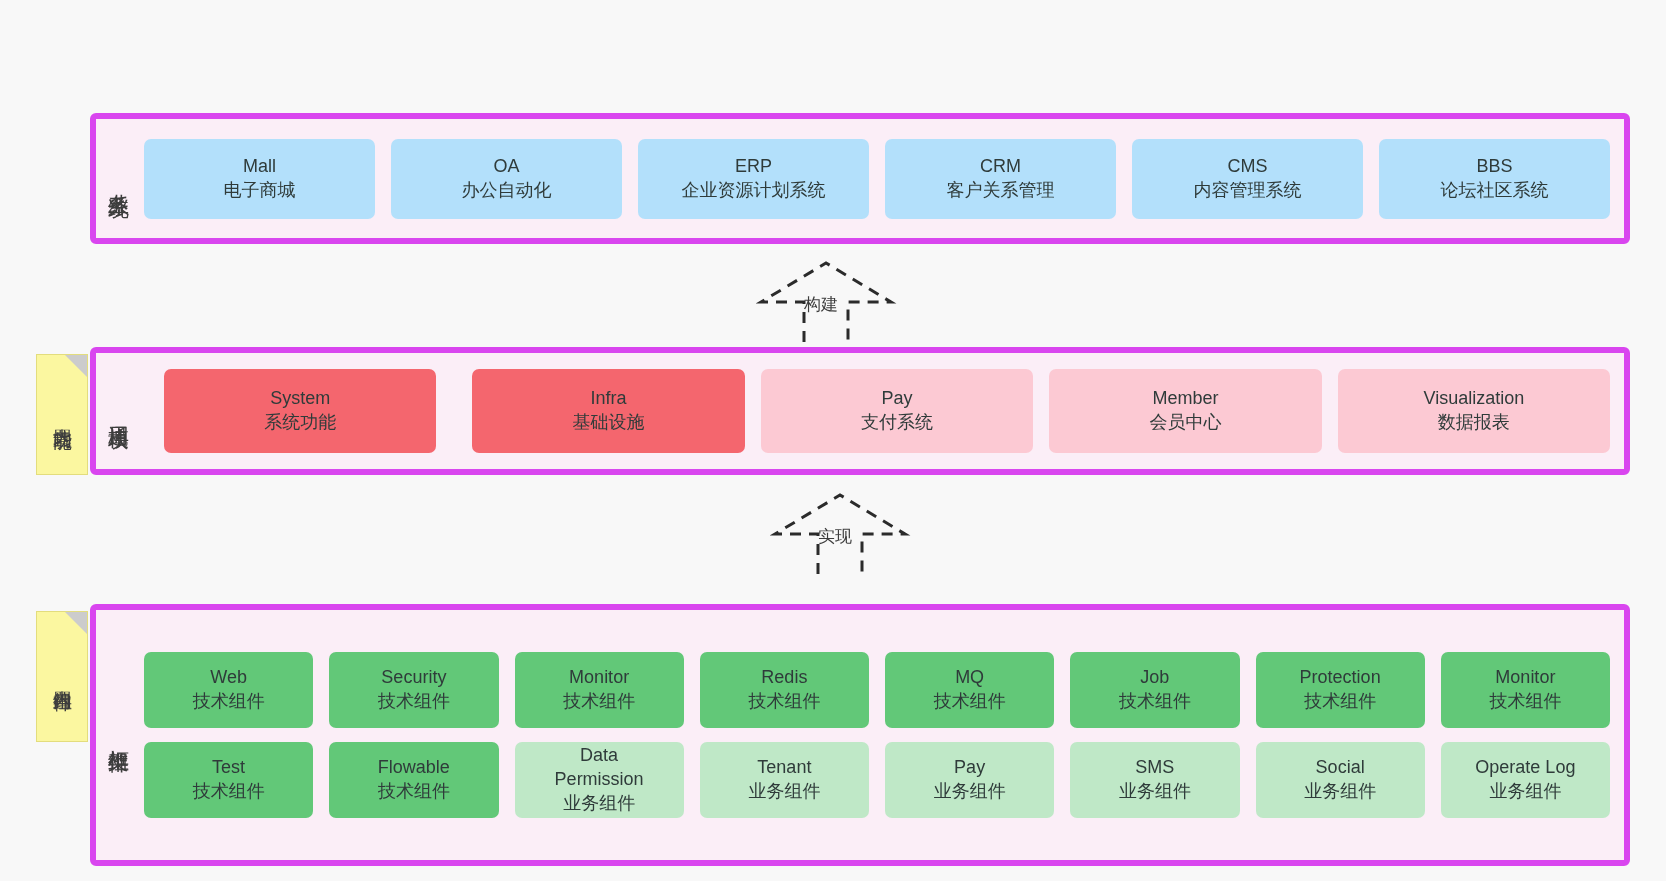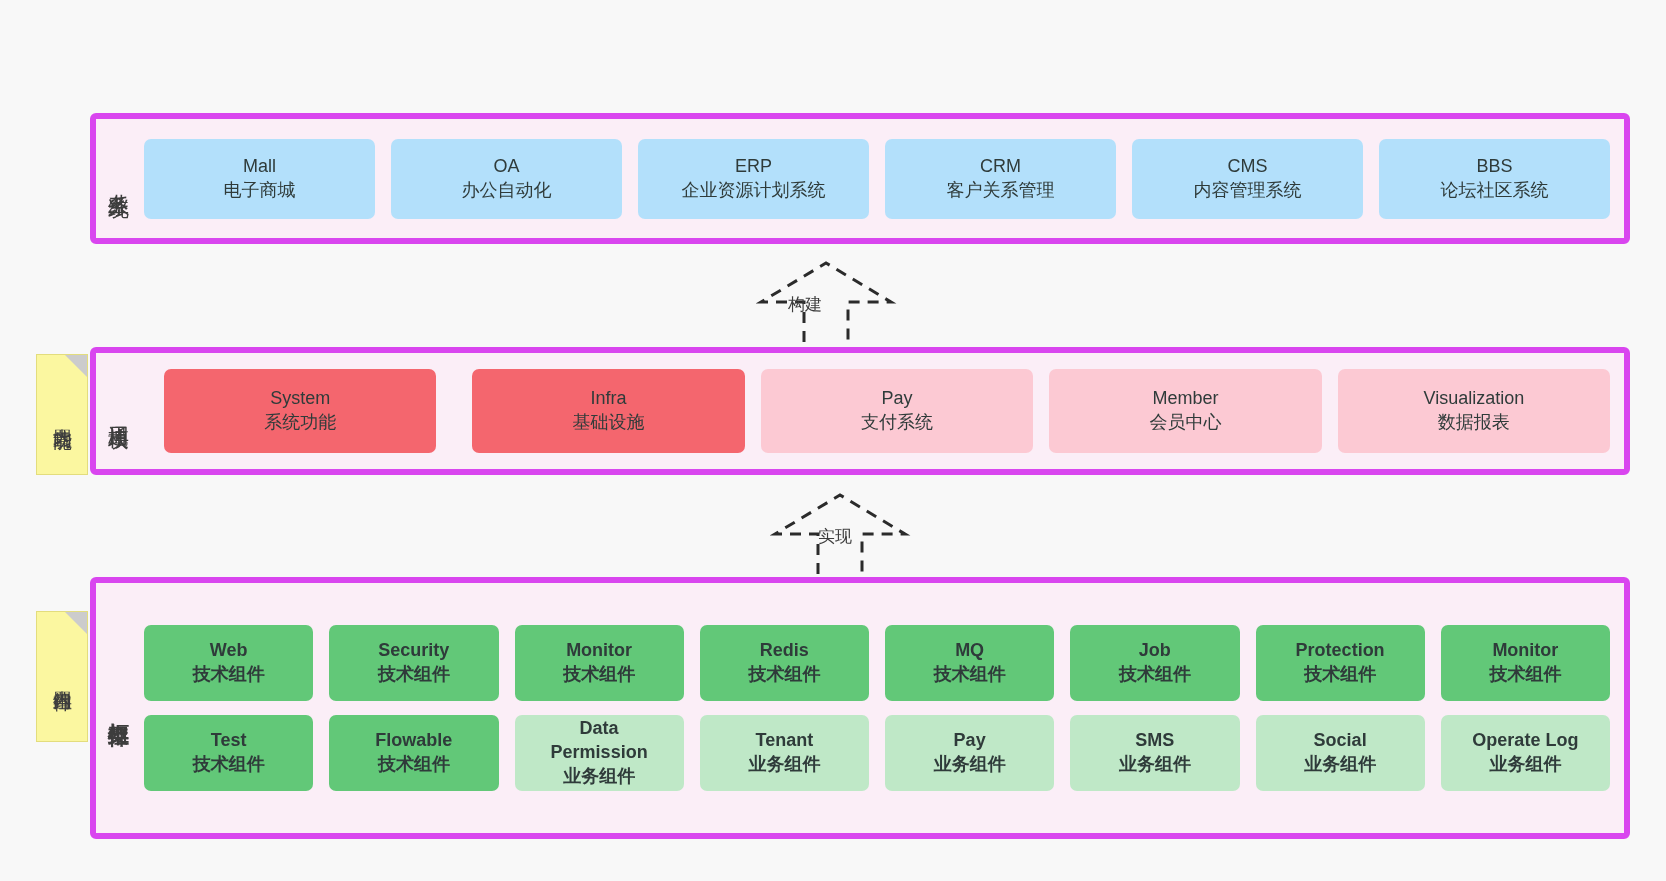--- a/index.html
+++ b/index.html
@@ -164,21 +164,21 @@
           <span class="card-cn">论坛社区系统</span>
         </div>
       </div>
     </div>
   </div>
 
   <div class="arrow-wrap" style="left:756px; top:258px; width:150px; height:90px;">
     <svg width="150" height="90" viewBox="0 0 150 90">
       <path d="M 48 84 L 48 44 L 5 44 L 70 5 L 135 44 L 92 44 L 92 84" fill="none" stroke="#2b2b2b" stroke-width="3" stroke-dasharray="11 8" stroke-linejoin="miter"></path>
     </svg>
-    <span class="arrow-label" style="left:32px; top:35px;">构建</span>
+    <span class="arrow-label" style="left:48px; top:35px;">构建</span>
   </div>
 
   <div class="sticky" style="left:36px; top:354px; height:121px;">
     <span class="fold"></span>
     <span>内置功能</span>
   </div>
 
   <div class="layer" id="layer-common" style="left:90px; top:347px; width:1540px; height:128px;">
     <div class="layer-title">通用模块</div>
     <div class="layer-body">
@@ -212,21 +212,21 @@
       <path d="M 48 84 L 48 44 L 5 44 L 70 5 L 135 44 L 92 44 L 92 84" fill="none" stroke="#2b2b2b" stroke-width="3" stroke-dasharray="11 8" stroke-linejoin="miter"></path>
     </svg>
     <span class="arrow-label" style="left:48px; top:35px;">实现</span>
   </div>
 
   <div class="sticky" style="left:36px; top:611px; height:131px;">
     <span class="fold"></span>
     <span>内置组件</span>
   </div>
 
-  <div class="layer" id="layer-framework" style="left:90px; top:577px; width:1540px; height:262px;font-weight:bold;">
+  <div class="layer" id="layer-framework" style="left:90px; top:604px; width:1540px; height:262px;">
     <div class="layer-title">框架组件</div>
     <div class="layer-body">
 
       <div class="row">
         <div class="card green">
           <span class="card-en">Web</span>
           <span class="card-cn">技术组件</span>
         </div>
         <div class="card green">
           <span class="card-en">Security</span>

